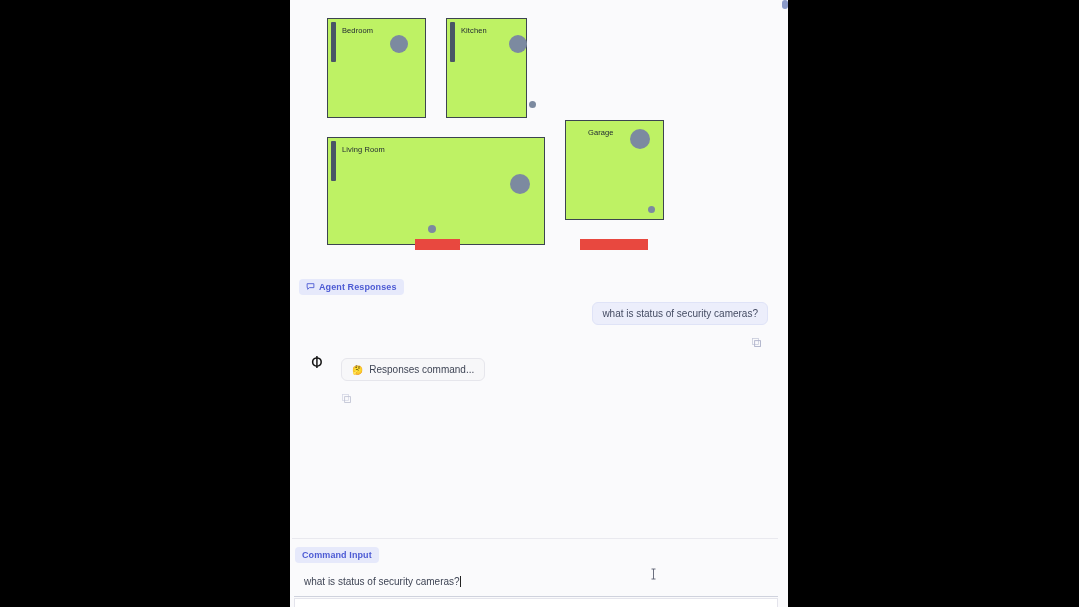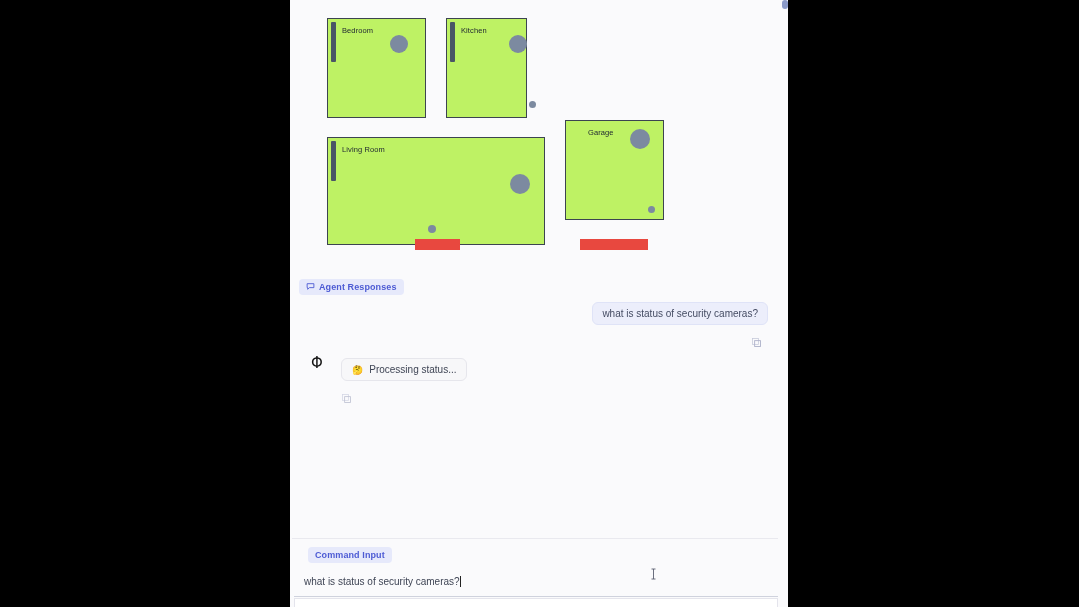--- a/index.html
+++ b/index.html
@@ -65,21 +65,21 @@
     position:absolute;left:51px;top:60px;
     background:#f7f7f9;border:1px solid #e6e6ec;border-radius:6px;
     padding:5px 10px;font-size:10px;color:#3f4555;
     display:flex;align-items:center;gap:6px;
   }
   #copy-agent{left:51px;top:92px;}
   #chat-divider{
     position:absolute;left:2px;top:538px;width:486px;height:1px;background:#e9e9ef;
   }
   
-  #command-header{position:absolute;left:18px;top:547px;}
+  #command-header{position:absolute;left:5px;top:547px;}
   #command-input-wrap{
     position:absolute;left:4px;top:570px;width:484px;height:26px;
     border-bottom:1px solid #cfd2dd;background:#fafafc;
   }
   #command-input{
     position:absolute;left:10px;top:6px;font-size:10px;color:#3f4555;
     white-space:nowrap;
   }
   #caret{
     display:inline-block;width:1px;height:11px;background:#222;
@@ -143,21 +143,21 @@
       <svg width="11" height="11" viewBox="0 0 16 16">
         <rect x="2.2" y="2.2" width="8.5" height="8.5" fill="none" stroke="#9aa0bd" stroke-width="1.1"></rect>
         <rect x="5.3" y="5.3" width="8.5" height="8.5" fill="none" stroke="#6d74a0" stroke-width="1.3"></rect>
       </svg>
     </div>
 
     <div id="avatar">Φ</div>
 
     <div class="bubble-agent">
       <span style="font-size:9px">🤔</span>
-      <span>Processing status...</span>
+      <span>Responses command...</span>
     </div>
 
     <div class="copy-icon" id="copy-agent">
       <svg width="11" height="11" viewBox="0 0 16 16">
         <rect x="2.2" y="2.2" width="8.5" height="8.5" fill="none" stroke="#b4b9d1" stroke-width="1.1"></rect>
         <rect x="5.3" y="5.3" width="8.5" height="8.5" fill="none" stroke="#8d93b0" stroke-width="1.2"></rect>
       </svg>
     </div>
   </div>
 

